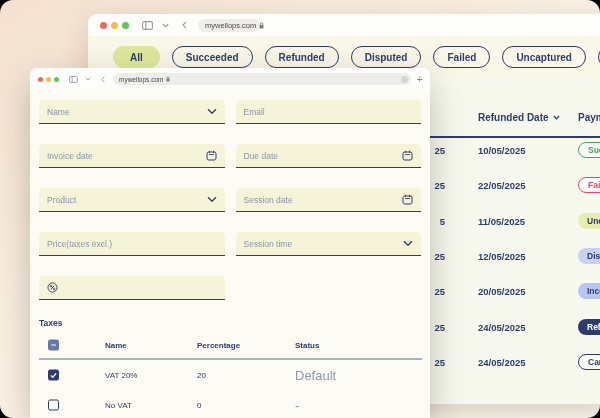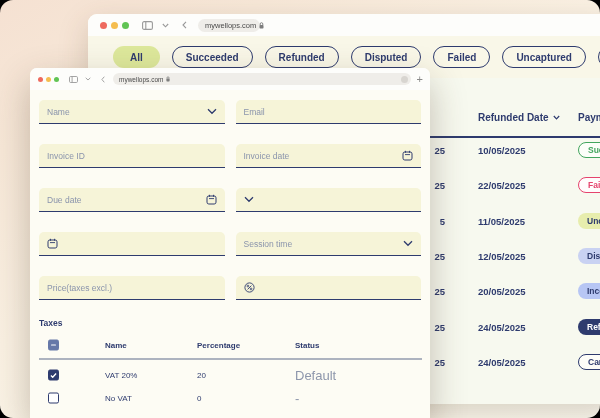--- a/index.html
+++ b/index.html
@@ -244,23 +244,20 @@
             <span class="ficon">
               <svg width="10" height="7" viewBox="0 0 10 7">
                 <polyline points="1,1.3 5,5.3 9,1.3" fill="none" stroke="currentColor" stroke-width="1.3"></polyline>
               </svg>
             </span>
           </div>
           <div class="field">
             <input type="text" placeholder="Email" style="">
           </div>
           <div class="field">
-            <input type="text" placeholder="Invoice ID" style="">
-          </div>
-          <div class="field">
             <input type="text" placeholder="Invoice date" style="">
             <span class="ficon">
               <svg width="11" height="11" viewBox="0 0 11 11">
                 <rect x="1" y="2" width="9" height="8" rx="1.8" fill="none" stroke="currentColor" stroke-width="1"></rect>
                 <line x1="3.4" y1="0.8" x2="3.4" y2="2.8" stroke="currentColor" stroke-width="1"></line>
                 <line x1="7.6" y1="0.8" x2="7.6" y2="2.8" stroke="currentColor" stroke-width="1"></line>
                 <line x1="3" y1="4.6" x2="8" y2="4.6" stroke="currentColor" stroke-width="0.9"></line>
               </svg>
             </span>
           </div>
@@ -269,46 +266,48 @@
             <span class="ficon">
               <svg width="11" height="11" viewBox="0 0 11 11">
                 <rect x="1" y="2" width="9" height="8" rx="1.8" fill="none" stroke="currentColor" stroke-width="1"></rect>
                 <line x1="3.4" y1="0.8" x2="3.4" y2="2.8" stroke="currentColor" stroke-width="1"></line>
                 <line x1="7.6" y1="0.8" x2="7.6" y2="2.8" stroke="currentColor" stroke-width="1"></line>
                 <line x1="3" y1="4.6" x2="8" y2="4.6" stroke="currentColor" stroke-width="0.9"></line>
               </svg>
             </span>
           </div>
           <div class="field">
+            <input type="text" placeholder="Product" style="">
             <span class="ficon">
               <svg width="10" height="7" viewBox="0 0 10 7">
                 <polyline points="1,1.3 5,5.3 9,1.3" fill="none" stroke="currentColor" stroke-width="1.3"></polyline>
               </svg>
             </span>
           </div>
           <div class="field">
+            <input type="text" placeholder="Session date" style="">
             <span class="ficon">
               <svg width="11" height="11" viewBox="0 0 11 11">
                 <rect x="1" y="2" width="9" height="8" rx="1.8" fill="none" stroke="currentColor" stroke-width="1"></rect>
                 <line x1="3.4" y1="0.8" x2="3.4" y2="2.8" stroke="currentColor" stroke-width="1"></line>
                 <line x1="7.6" y1="0.8" x2="7.6" y2="2.8" stroke="currentColor" stroke-width="1"></line>
                 <line x1="3" y1="4.6" x2="8" y2="4.6" stroke="currentColor" stroke-width="0.9"></line>
               </svg>
             </span>
           </div>
           <div class="field">
+            <input type="text" placeholder="Price(taxes excl.)" style="">
+          </div>
+          <div class="field">
             <input type="text" placeholder="Session time" style="">
             <span class="ficon">
               <svg width="10" height="7" viewBox="0 0 10 7">
                 <polyline points="1,1.3 5,5.3 9,1.3" fill="none" stroke="currentColor" stroke-width="1.3"></polyline>
               </svg>
             </span>
-          </div>
-          <div class="field">
-            <input type="text" placeholder="Price(taxes excl.)" style="">
           </div>
           <div class="field">
             <span class="ficon">
               <svg width="11" height="11" viewBox="0 0 11 11">
                 <circle cx="5.5" cy="5.5" r="4.6" fill="none" stroke="currentColor" stroke-width="0.9"></circle>
                 <line x1="3.6" y1="7.4" x2="7.4" y2="3.6" stroke="currentColor" stroke-width="0.9"></line>
                 <circle cx="3.9" cy="4" r="0.9" fill="none" stroke="currentColor" stroke-width="0.8"></circle>
                 <circle cx="7.1" cy="7" r="0.9" fill="none" stroke="currentColor" stroke-width="0.8"></circle>
               </svg>
             </span>
@@ -336,21 +335,21 @@
                   <svg width="7" height="6" viewBox="0 0 7 6">
                     <polyline points="0.9,3 2.7,4.8 6.1,1" fill="none" stroke="#fff" stroke-width="1.3"></polyline>
                   </svg>
                 </span>
               </span>
             </span>
             <span class="tax-col tc-name">VAT 20%</span>
             <span class="tax-col tc-pct">20</span>
             <span class="tax-col tc-status muted">Default</span>
           </div>
-          <div class="tax-row" style="top: 300px; text-decoration: underline;">
+          <div class="tax-row" style="top: 307px; text-decoration: underline;">
             <span class="cbwrap tc-cb">
               <span class="cb"></span>
             </span>
             <span class="tax-col tc-name">No VAT</span>
             <span class="tax-col tc-pct">0</span>
             <span class="tax-col tc-status muted">-</span>
           </div>
         </div>
     </div>
   </div>

